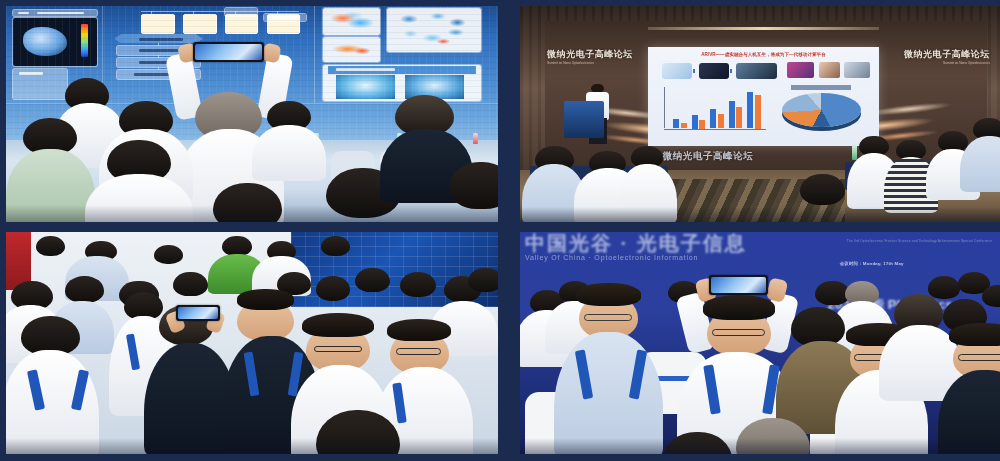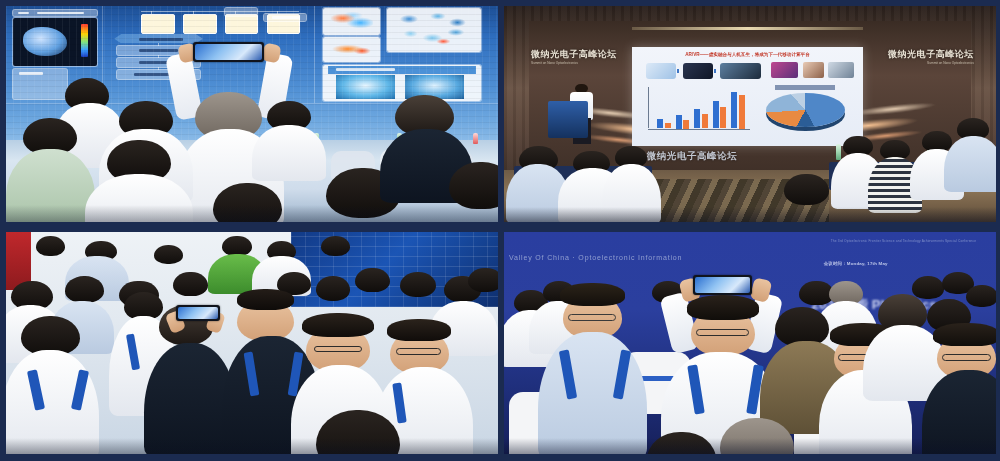--- a/index.html
+++ b/index.html
@@ -9,21 +9,21 @@
     background:#1b2b50;
     box-sizing:border-box;
     padding:6px 6px 7px 6px;
     overflow:hidden;
   }
   .grid{
     position:relative;width:100%;height:100%;
     display:grid;
     grid-template-columns:492px 492px;
     grid-template-rows:216px 222px;
-    gap:10px 6px;
+    gap:10px 22px;
   }
   .cell{position:relative;overflow:hidden;background:#0e1b33;}
 
   
   .ph{position:absolute;inset:0;overflow:hidden;}
   .blur-soft{filter:blur(0.6px);}
   .layer{position:absolute;}
   .head{position:absolute;border-radius:48% 48% 44% 44%/56% 56% 44% 44%;}
   .body-shape{position:absolute;border-radius:46% 46% 12% 12%/60% 60% 10% 10%;}
   .chair{position:absolute;border-radius:10px 10px 3px 3px;}
@@ -415,20 +415,21 @@
         <div class="lanyard" style="left:79%;top:68%;width:1.8%;height:18%;transform:rotate(-8deg);"></div>
 
         <div class="head hair" style="left:63%;top:80%;width:17%;height:28%;"></div>
         <div class="layer" style="left:0;bottom:0;width:100%;height:7%;background:linear-gradient(180deg,rgba(10,16,32,0),rgba(10,16,32,.4));"></div>
       </div>
     </div>
 
     <div class="cell">
       <div class="ph">
         <div class="q4-bg"></div>
+        <div class="q4-txt-cn" style="font-size:20px;">中国光谷 · 光电子信息</div>
         <div class="q4-txt-en" style="font-size:7px;">Valley Of China · Optoelectronic Information</div>
         <div class="q4-txt-r1" style="font-size:3.2px;">The 3rd Optoelectronic Frontier Science and Technology Achievements Special Conference</div>
         <div class="q4-txt-r2" style="font-size:4.4px;">会议时间：Monday, 17th May</div>
         <div class="q4-txt-r3" style="font-size:13px;">2024智能 Photonics</div>
 
         <div class="q4-chairback" style="left:24%;top:54%;width:14%;height:28%;"></div>
         <div class="q4-chairstripe" style="left:24%;top:65%;width:14%;"></div>
         <div class="q4-chairback" style="left:1%;top:72%;width:16%;height:30%;"></div>
         <div class="q4-chairback" style="left:59%;top:72%;width:15%;height:30%;"></div>
         <div class="q4-chairback" style="left:41%;top:80%;width:17%;height:24%;"></div>

